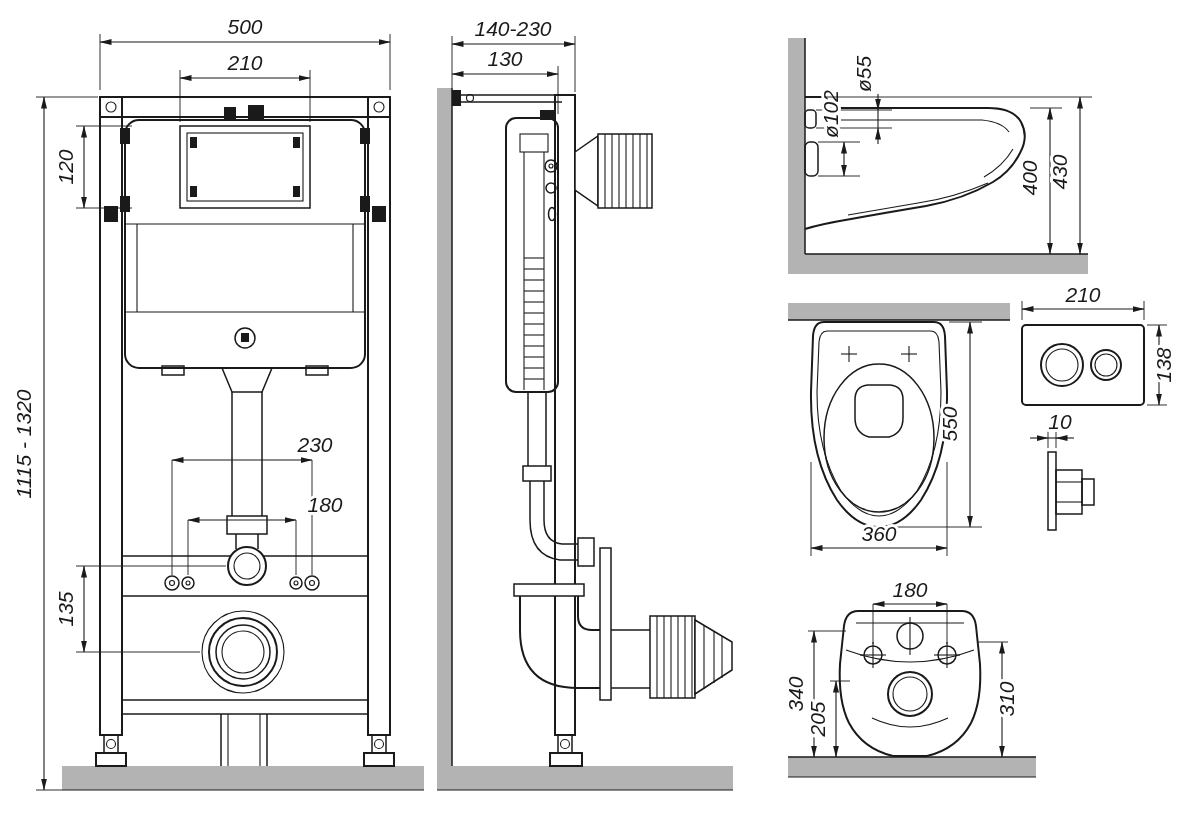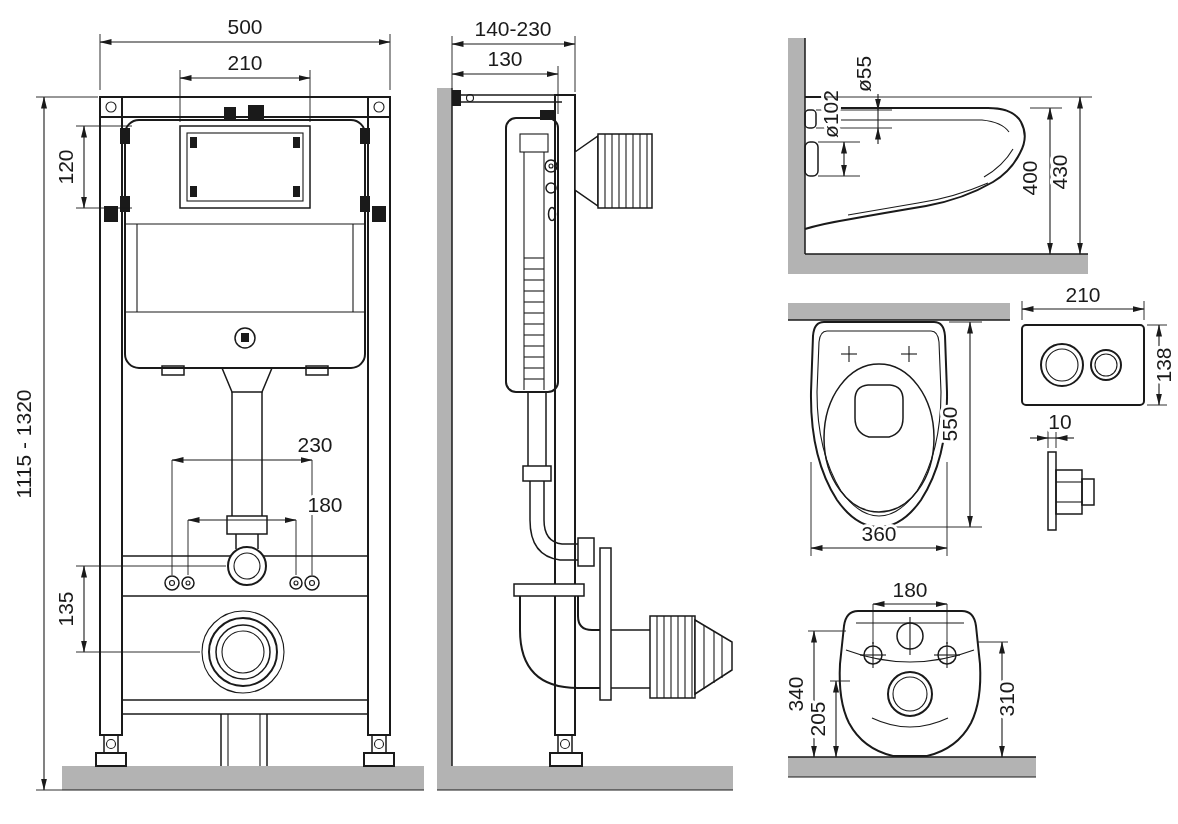--- a/index.html
+++ b/index.html
@@ -1,16 +1,16 @@
 <!DOCTYPE html>
 <html><head>
 <meta charset="utf-8">
 <style>
   html,body{margin:0;padding:0;background:#ffffff;}
-  .stage{position:relative;width:1178px;height:824px;background:#fff;overflow:hidden;}
+  .stage{position:relative;width:1178px;height:824px;background:#fff;overflow:hidden;font-style:italic;}
   svg{display:block;}
   .outline{fill:none;stroke:#1a1a1a;stroke-width:2;}
   .med{fill:none;stroke:#1a1a1a;stroke-width:1.5;}
   .thin{fill:none;stroke:#1a1a1a;stroke-width:1.1;}
   .dim{fill:none;stroke:#1a1a1a;stroke-width:1.1;}
   .ext{fill:none;stroke:#1a1a1a;stroke-width:0.9;}
   .fillb{fill:#1a1a1a;stroke:none;}
   .gray{fill:#b3b3b3;stroke:none;}
   .part{fill:#ffffff;stroke:#1a1a1a;stroke-width:1.5;}
   .partbold{fill:#ffffff;stroke:#1a1a1a;stroke-width:2;}

